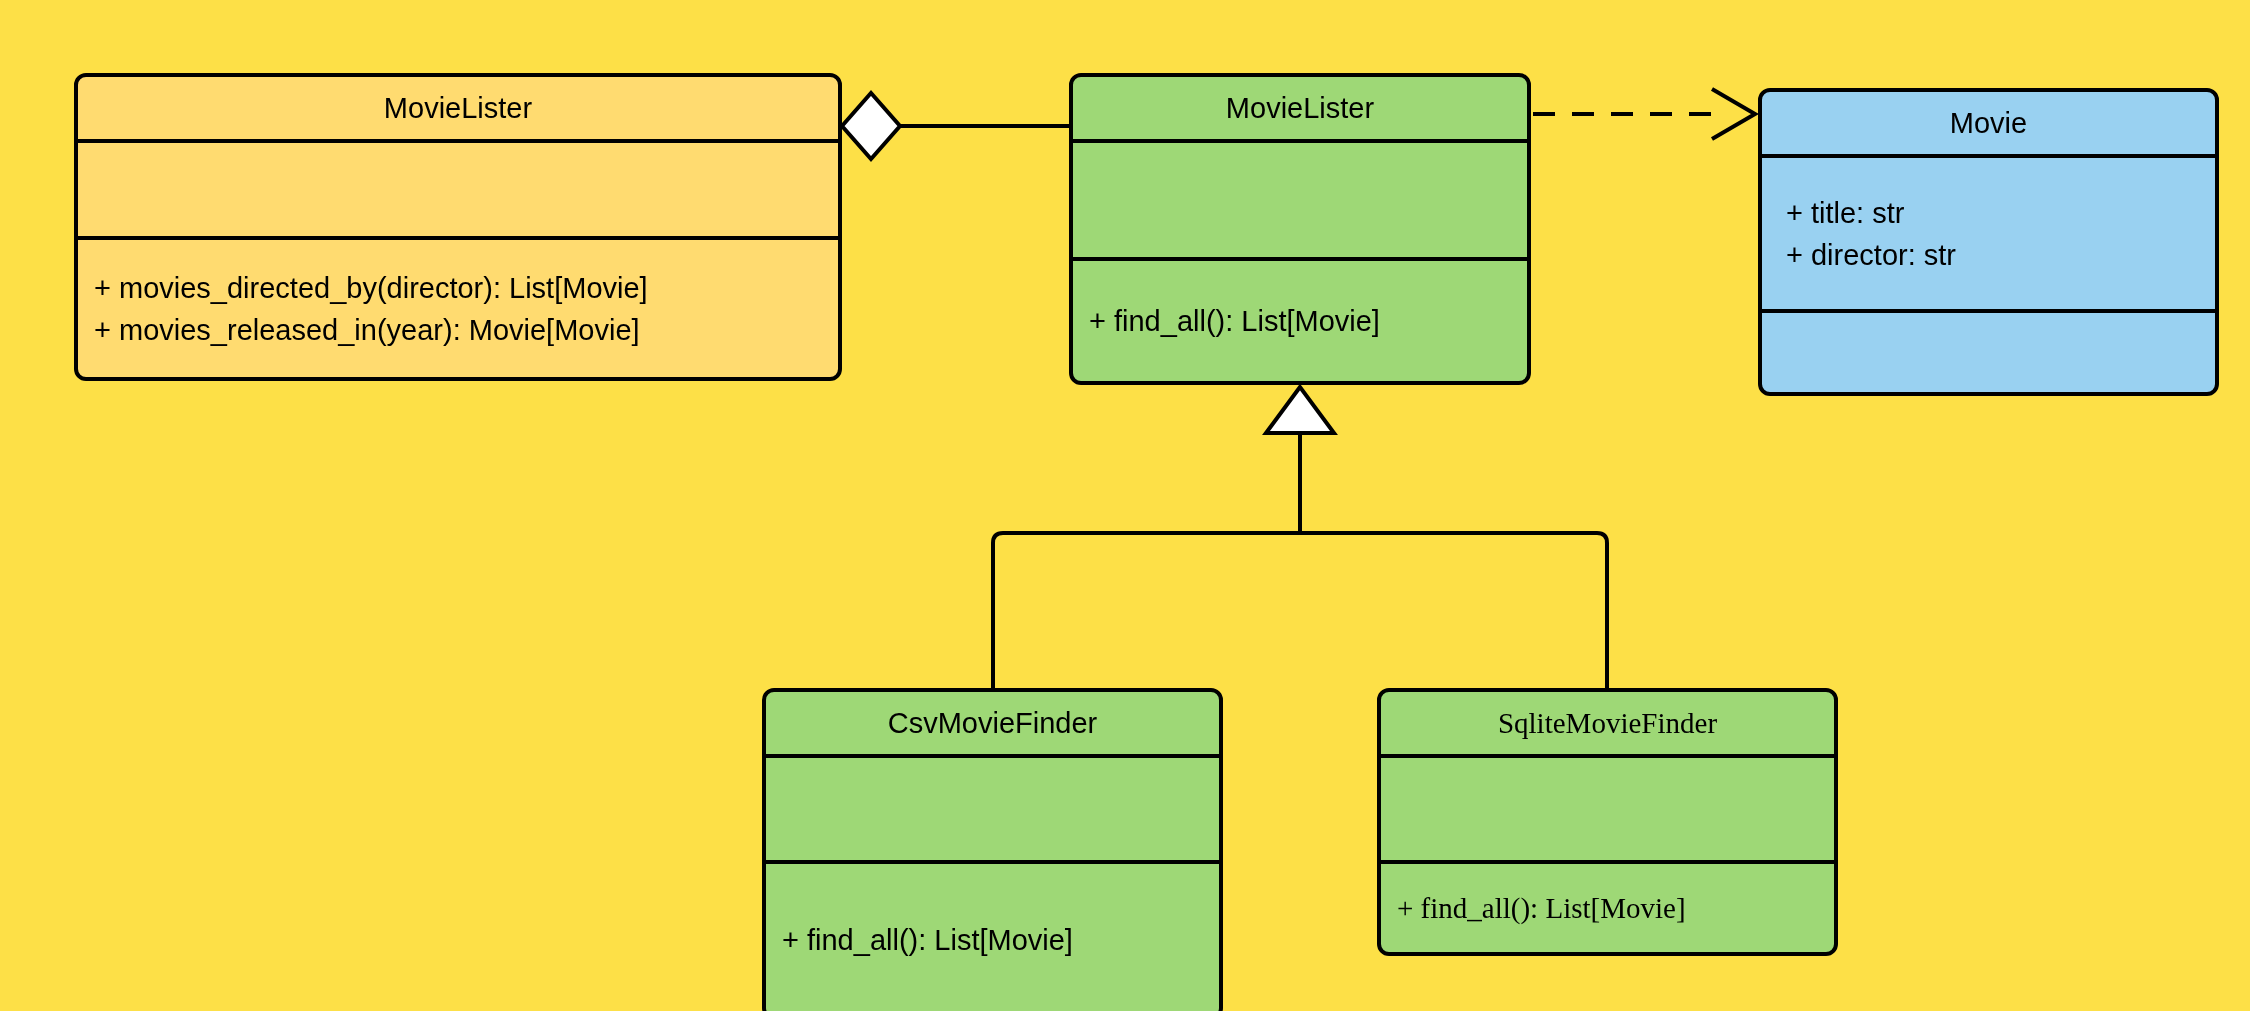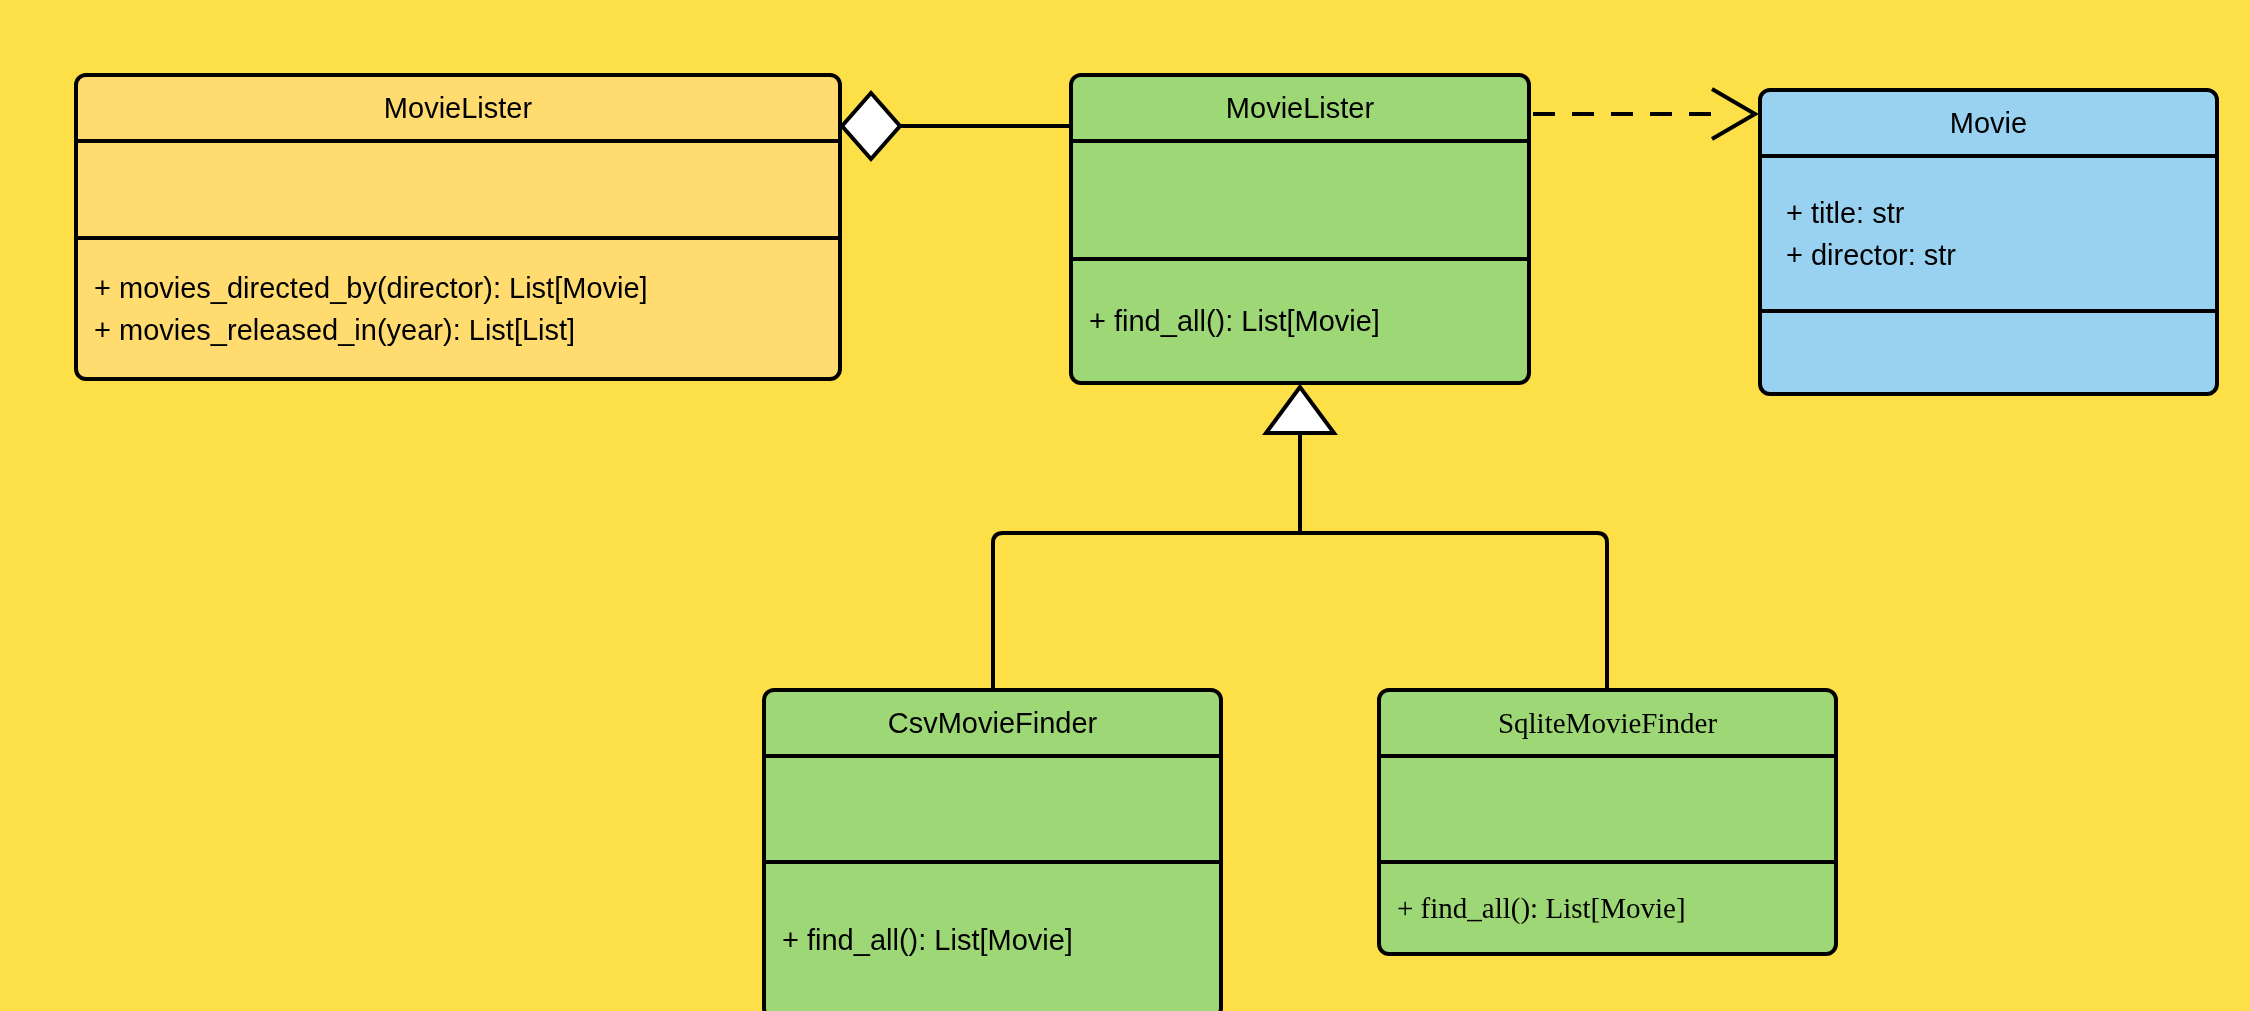--- a/index.html
+++ b/index.html
@@ -89,21 +89,21 @@
       <line x1="1300" y1="533" x2="1300" y2="433"></line>
       <path class="marker-filled" d="M 1300 387 L 1266 433 L 1334 433 Z"></path>
     </g>
   </svg>
 
   <div class="uml-class" style="left: 74px; top: 73px; width: 768px; height: 308px; --fill: #FFDB70;">
     <div class="comp comp-title">MovieLister</div>
     <div class="comp comp-attrs" style="height:97px;"></div>
     <div class="comp comp-methods">
       <div>+ movies_directed_by(director): List[Movie]</div>
-      <div>+ movies_released_in(year): List[List]</div>
+      <div>+ movies_released_in(year): Movie[Movie]</div>
     </div>
   </div>
 
   <div class="uml-class" style="left: 1069px; top: 73px; width: 462px; height: 312px; --fill: #9ED876;">
     <div class="comp comp-title">MovieLister</div>
     <div class="comp comp-attrs" style="height:118px;"></div>
     <div class="comp comp-methods">
       <div>+ find_all(): List[Movie]</div>
     </div>
   </div>

